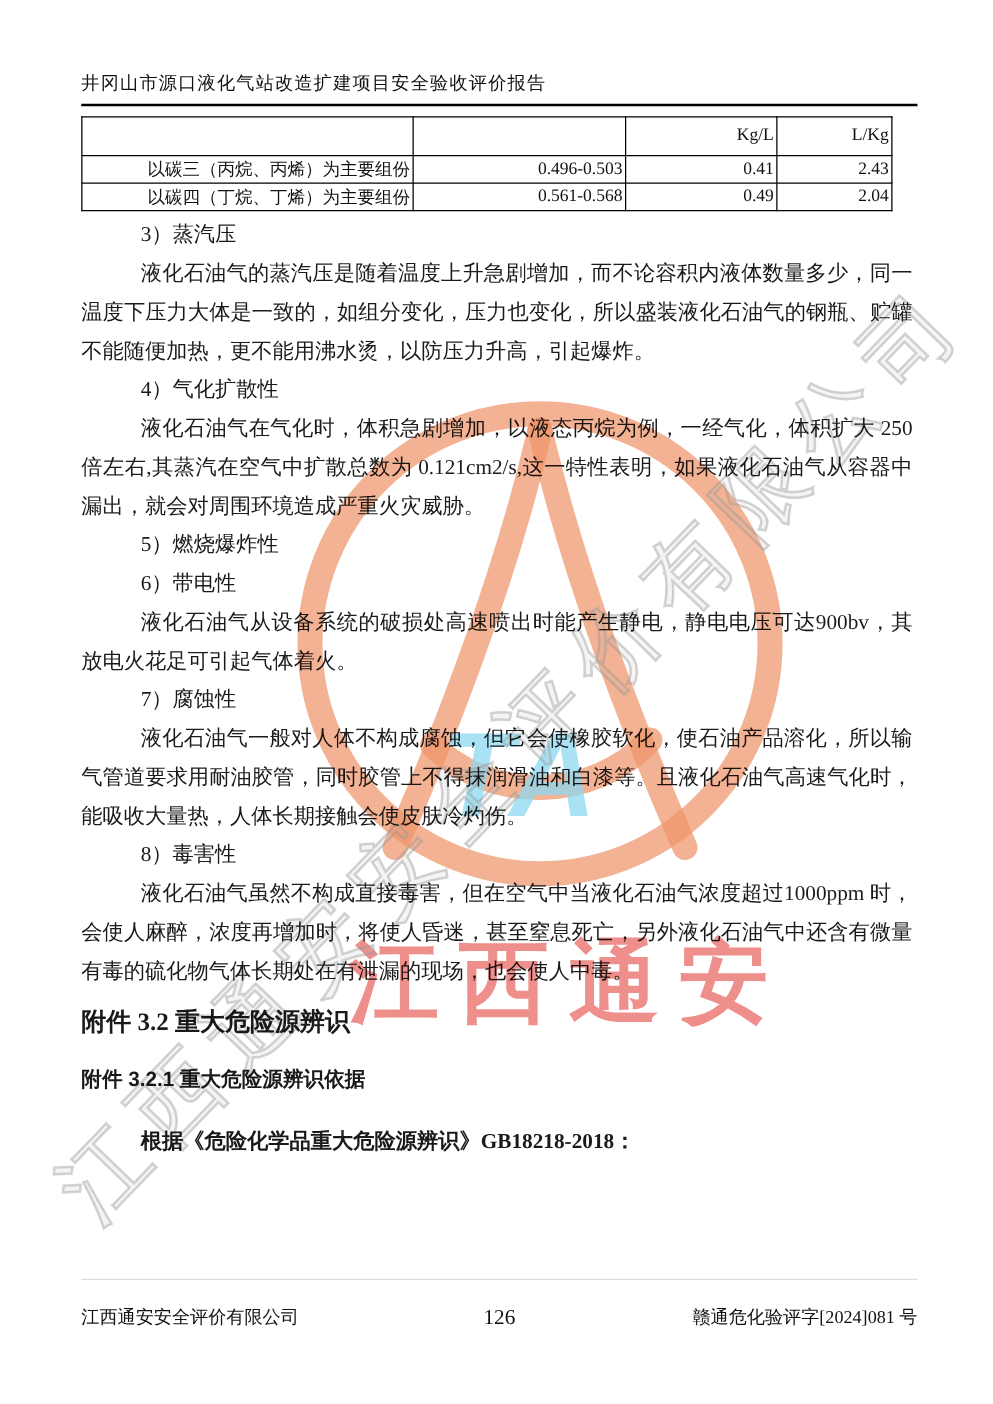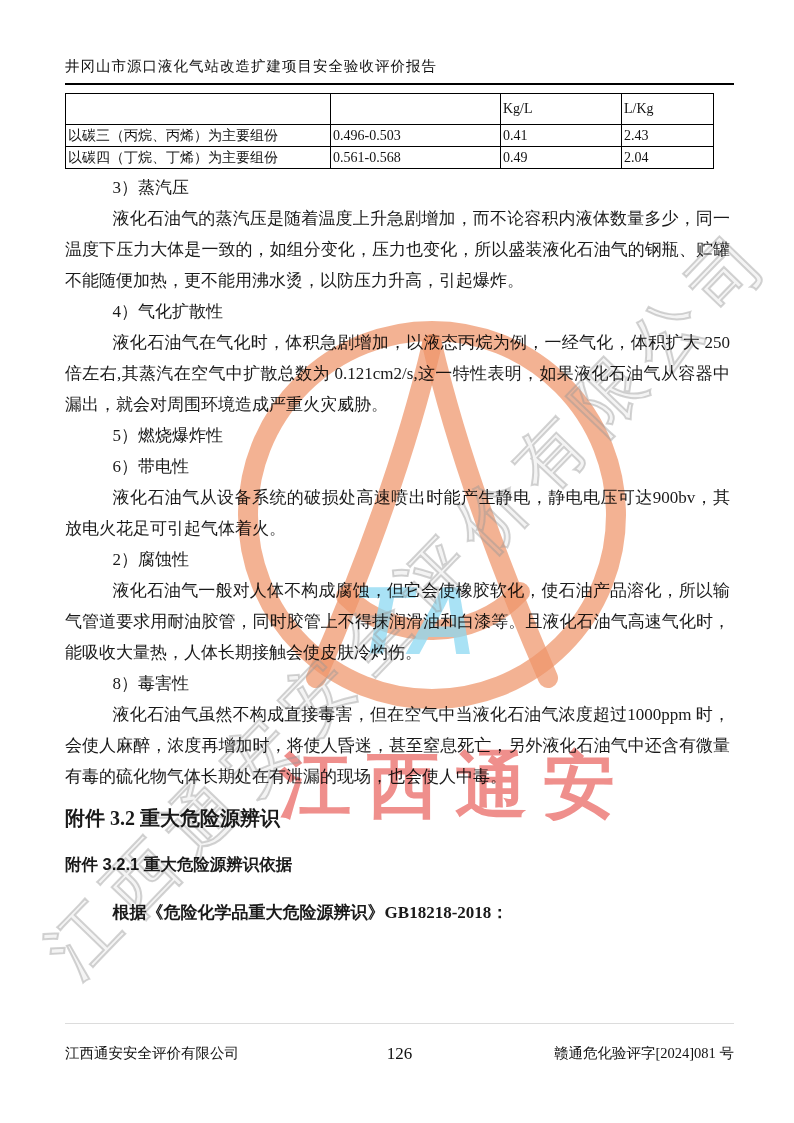--- a/index.html
+++ b/index.html
@@ -7,21 +7,21 @@
        font-family:"Liberation Serif","DejaVu Serif",serif;color:#1a1a1a;}
   .page{position:absolute;inset:0;}
 
   
   .hdr{position:absolute;top:57px;left:65px;right:60px;}
   .hdr-title{font-size:14.5px;letter-spacing:1px;color:#111;}
   .hdr-rule{margin-top:7px;border-bottom:2px solid #000;}
 
   
   .tbl{position:absolute;top:93px;left:65px;border-collapse:collapse;table-layout:fixed;}
-  .tbl td,.tbl th{border:1.5px solid #000;text-align:left;vertical-align:middle;
+  .tbl td,.tbl th{border:1.5px solid #000;text-align:right;vertical-align:middle;
        font-size:14px;font-weight:normal;padding:0 2px;color:#111;}
   .tbl .c0{width:260px;} .tbl .c1{width:165px;} .tbl .c2{width:116px;} .tbl .c3{width:87px;}
   .tbl .hrow{height:31px;} .tbl .drow{height:22px;}
 
   
   .bodytext{position:absolute;top:172px;left:65px;width:665px;
        font-size:17px;line-height:31px;text-align:justify;text-justify:inter-ideograph;}
   .sec-h{margin:0;text-indent:2.8em;}
   .para{margin:0;text-indent:2.8em;}
 
@@ -84,21 +84,21 @@
     </table>
 
   <div class="bodytext">
     <p class="sec-h">3）蒸汽压</p>
     <p class="para">液化石油气的蒸汽压是随着温度上升急剧增加，而不论容积内液体数量多少，同一温度下压力大体是一致的，如组分变化，压力也变化，所以盛装液化石油气的钢瓶、贮罐不能随便加热，更不能用沸水烫，以防压力升高，引起爆炸。</p>
     <p class="sec-h">4）气化扩散性</p>
     <p class="para">液化石油气在气化时，体积急剧增加，以液态丙烷为例，一经气化，体积扩大 250 倍左右,其蒸汽在空气中扩散总数为 0.121cm2/s,这一特性表明，如果液化石油气从容器中漏出，就会对周围环境造成严重火灾威胁。</p>
     <p class="sec-h">5）燃烧爆炸性</p>
     <p class="sec-h">6）带电性</p>
     <p class="para">液化石油气从设备系统的破损处高速喷出时能产生静电，静电电压可达900bv，其放电火花足可引起气体着火。</p>
-    <p class="sec-h">2）腐蚀性</p>
+    <p class="sec-h">7）腐蚀性</p>
     <p class="para">液化石油气一般对人体不构成腐蚀，但它会使橡胶软化，使石油产品溶化，所以输气管道要求用耐油胶管，同时胶管上不得抹润滑油和白漆等。且液化石油气高速气化时，能吸收大量热，人体长期接触会使皮肤冷灼伤。</p>
     <p class="sec-h">8）毒害性</p>
     <p class="para">液化石油气虽然不构成直接毒害，但在空气中当液化石油气浓度超过1000ppm 时，会使人麻醉，浓度再增加时，将使人昏迷，甚至窒息死亡，另外液化石油气中还含有微量有毒的硫化物气体长期处在有泄漏的现场，也会使人中毒。</p>
 
     <p class="apx1">附件 3.2 重大危险源辨识</p>
     <p class="apx2">附件 3.2.1 重大危险源辨识依据</p>
     <p class="apx-body">根据《危险化学品重大危险源辨识》GB18218-2018：</p>
   </div>
 
   <div class="ftr">

